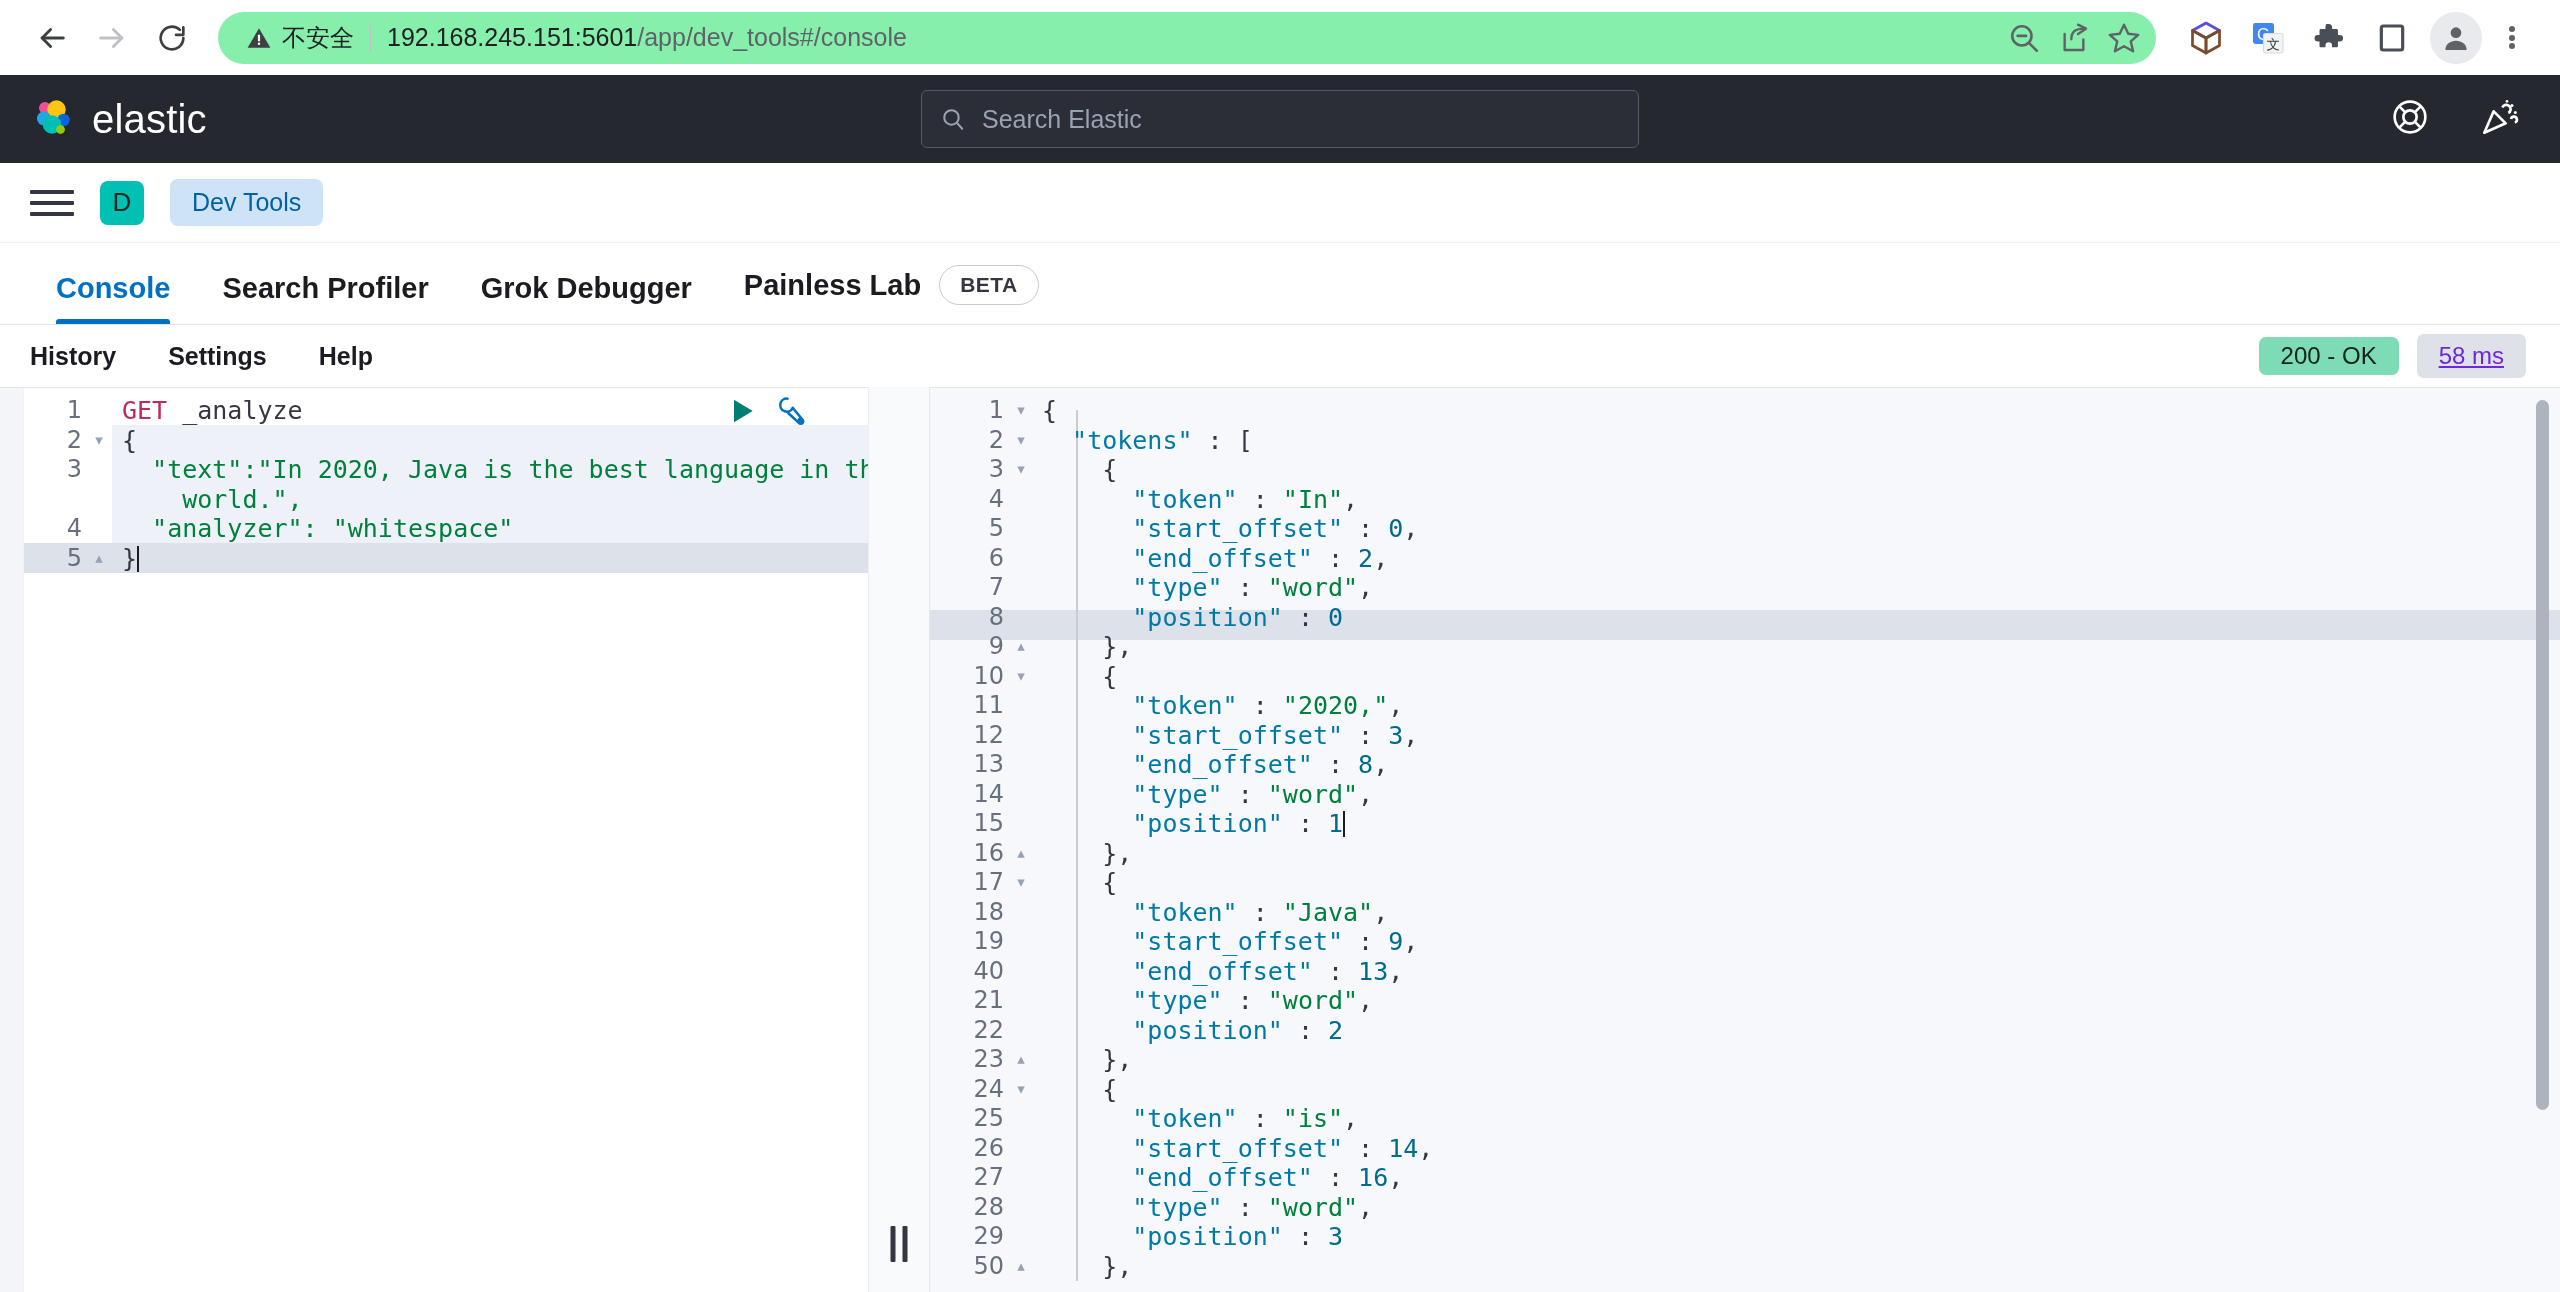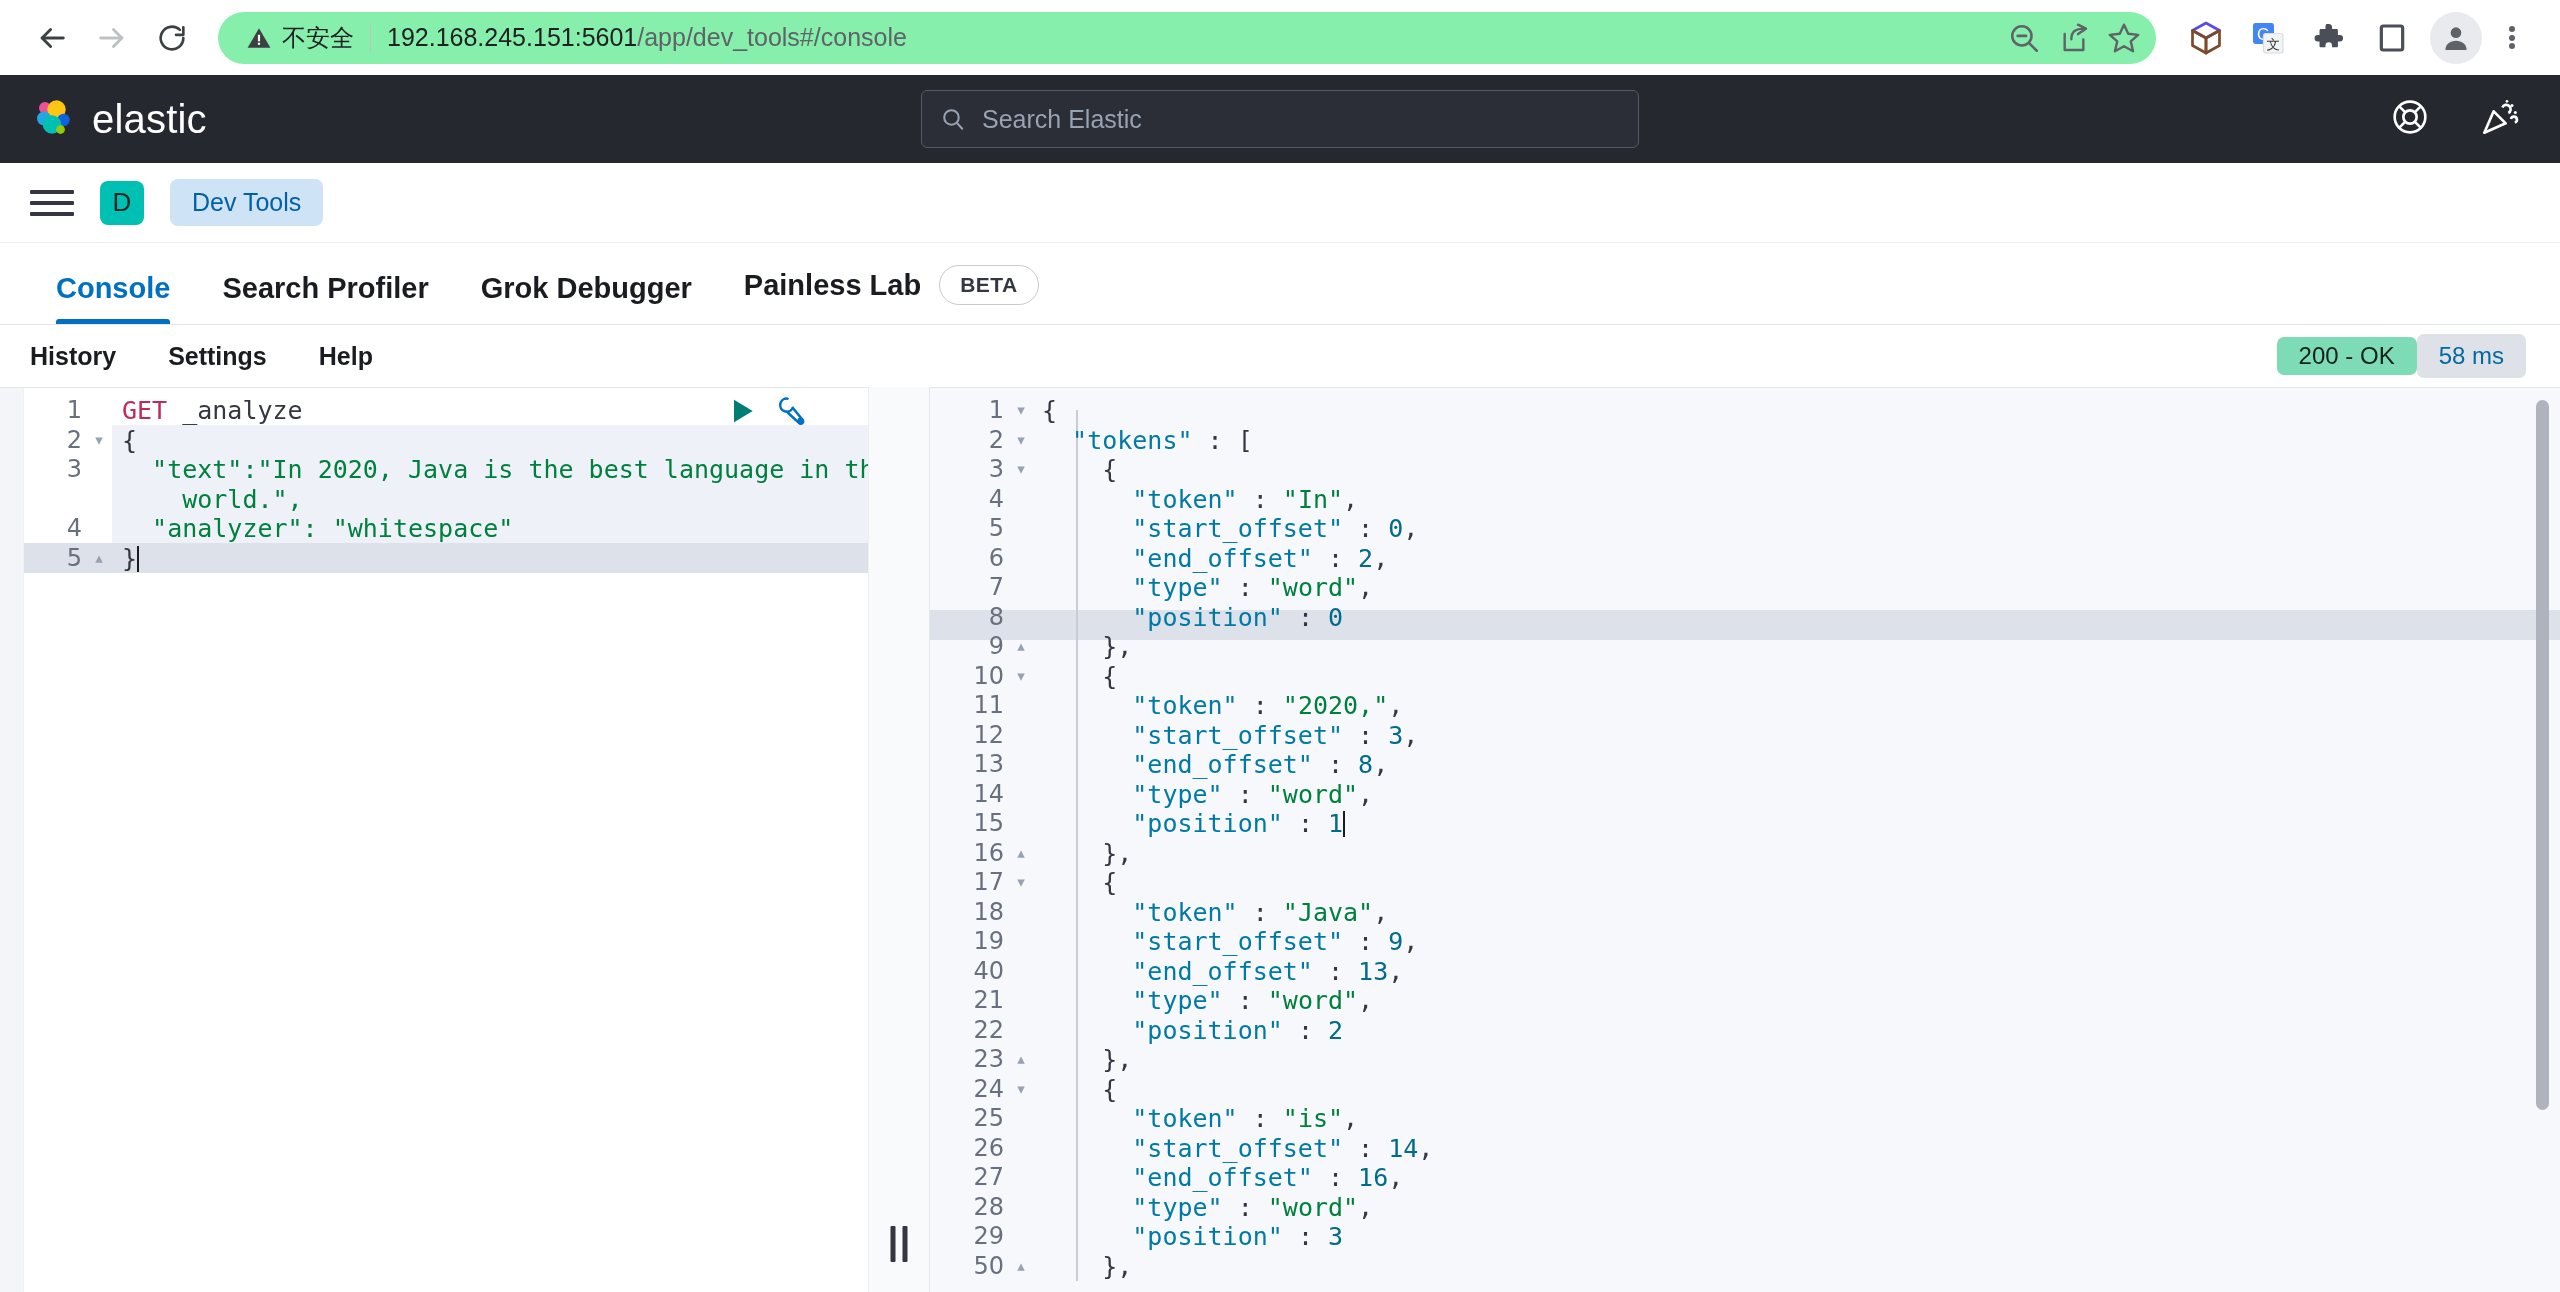--- a/index.html
+++ b/index.html
@@ -163,29 +163,29 @@
     padding: 0 30px;
     background: #fff;
     position: relative;
   }
   .toolbar-link {
     font-size: 25px; font-weight: 700; color: #1a1c21;
     margin-right: 52px;
   }
   #status-wrap {
     position: absolute; right: 34px; top: 0; height: 62px;
-    display: flex; align-items: center; 
+    display: flex; align-items: center; gap: 18px;
   }
   #status-badge {
     background: #7ddcb6; color: #14211d;
     font-size: 24px; border-radius: 7px; padding: 5px 22px;
   }
   #time-badge {
-    background: #dfe1e8; color: #0369a1;
-    font-size: 24px; border-radius: 7px; padding: 8px 22px;
+    background: #dfe1e8; color: #6d28d9;
+    font-size: 24px; border-radius: 7px; padding: 8px 22px; text-decoration: underline;
   }
 
   
   #editor-area {
     display: flex;
     height: 1292px;
     background: #f7f8fc;
     position: relative;
   }
   #request-pane {

